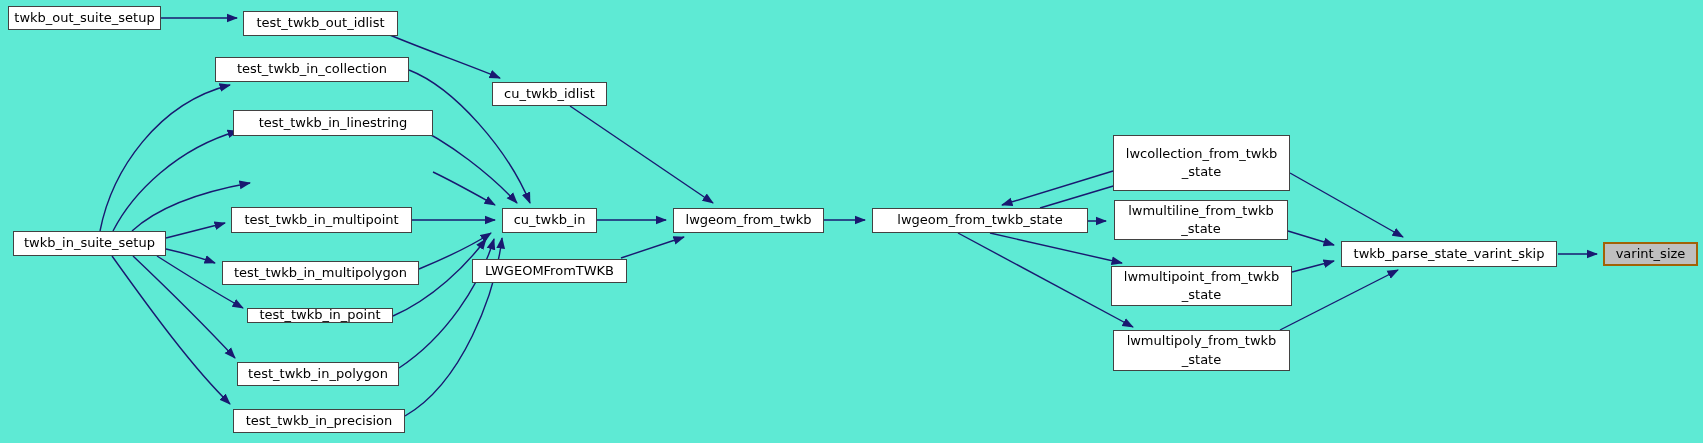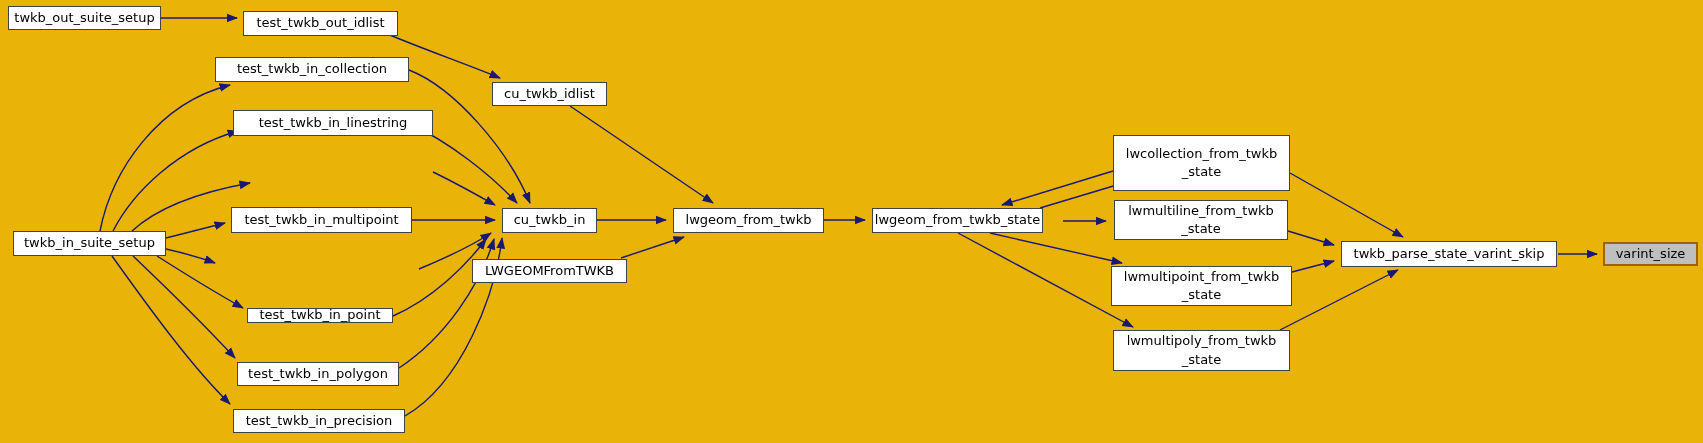--- a/index.html
+++ b/index.html
@@ -1,19 +1,19 @@
 <!DOCTYPE html>
 <html><head>
 <meta charset="utf-8">
 <style>
   html,body{margin:0;padding:0;background:#ffffff;}
   #canvas{
     position:relative;
     width:1703px;height:443px;
-    background:#eab308;
+    background:#5eead4;
     font-family:"DejaVu Sans","Liberation Sans",sans-serif;
     overflow:hidden;
   }
   #edges{position:absolute;left:0;top:0;z-index:1;}
   .node{
     position:absolute;
     box-sizing:border-box;
     background:#ffffff;
     border:1.5px solid #424242;
     display:flex;
@@ -105,20 +105,23 @@
 
   <div class="node" style="left:233px;top:110px;width:200px;height:26px">
     <span>test_twkb_in_linestring</span>
   </div>
 
 
   <div class="node" style="left:231px;top:207px;width:181px;height:26px">
     <span>test_twkb_in_multipoint</span>
   </div>
 
+  <div class="node" style="left:222px;top:261px;width:197px;height:24px">
+    <span>test_twkb_in_multipolygon</span>
+  </div>
 
   <div class="node" style="left:247px;top:308px;width:146px;height:15px">
     <span>test_twkb_in_point</span>
   </div>
 
   <div class="node" style="left:237px;top:362px;width:162px;height:24px">
     <span>test_twkb_in_polygon</span>
   </div>
 
   <div class="node" style="left:233px;top:409px;width:172px;height:24px">
@@ -134,21 +137,21 @@
   </div>
 
   <div class="node" style="left:472px;top:259px;width:155px;height:24px">
     <span>LWGEOMFromTWKB</span>
   </div>
 
   <div class="node" style="left:673px;top:208px;width:151px;height:25px">
     <span>lwgeom_from_twkb</span>
   </div>
 
-  <div class="node" style="left:872px;top:208px;width:171px;height:25px">
+  <div class="node" style="left:872px;top:208px;width:216px;height:25px">
     <span>lwgeom_from_twkb_state</span>
   </div>
 
   <div class="node" style="left:1113px;top:135px;width:177px;height:56px">
     <span>lwcollection_from_twkb</span>
     <span>_state</span>
   </div>
 
   <div class="node" style="left:1114px;top:200px;width:174px;height:40px">
     <span>lwmultiline_from_twkb</span>

